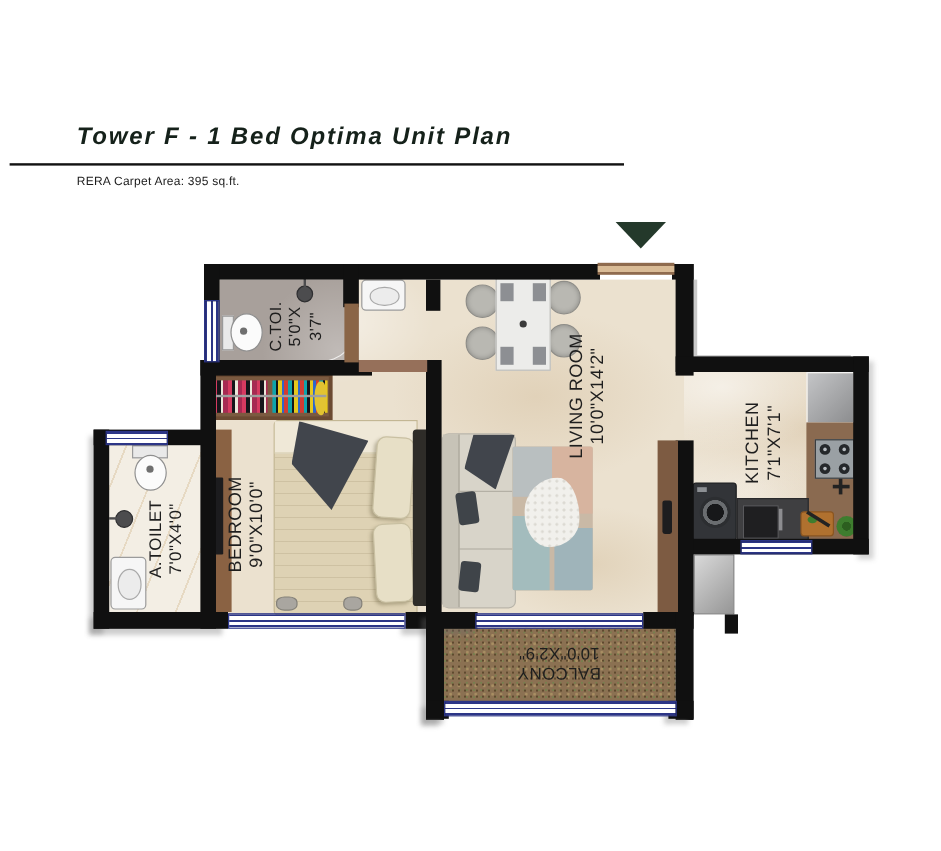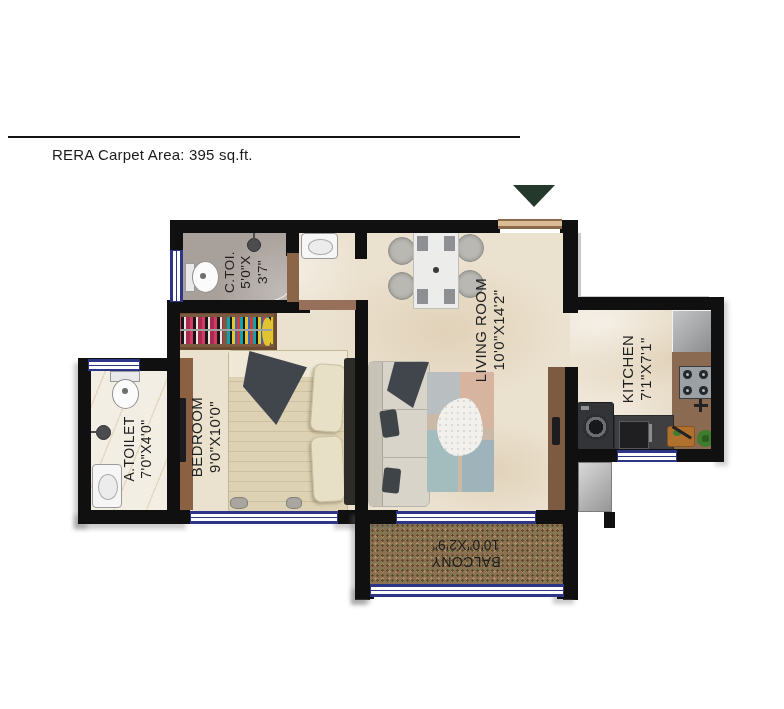--- a/index.html
+++ b/index.html
@@ -3,21 +3,21 @@
 <meta charset="utf-8">
 <style>
   html,body{margin:0;padding:0;background:#ffffff;}
   .page{position:relative;width:784px;height:709px;background:#fff;overflow:hidden;
         font-family:"Liberation Sans","DejaVu Sans",sans-serif;}
   .abs{position:absolute;}
   
   .title{position:absolute;left:64px;top:103px;font-size:20px;font-weight:bold;font-style:italic;
          color:#15211a;letter-spacing:1.5px;white-space:nowrap;}
   .rule{position:absolute;left:8px;top:136px;width:512px;height:2px;background:#121212;}
-  .subtitle{position:absolute;left:52px;top:146px;font-size:15px;color:#1c1c1c;letter-spacing:.2px;}
+  .subtitle{position:absolute;left:64px;top:146px;font-size:10px;color:#1c1c1c;letter-spacing:.2px;}
   
   .entry-arrow{position:absolute;left:513px;top:185px;width:0;height:0;
 age:none;border-left:21px solid transparent;border-right:21px solid transparent;
     border-top:22px solid #24392b;}
   
   .floor{position:absolute;z-index:1;}
   .floor-beige{background-color:#ebe1cf;background-image:
     radial-gradient(ellipse 160px 90px at 22% 12%, rgba(255,255,255,.55), transparent 60%),
     radial-gradient(ellipse 200px 120px at 68% 35%, rgba(199,170,128,.28), transparent 60%),
     radial-gradient(ellipse 180px 100px at 40% 70%, rgba(255,255,255,.40), transparent 60%),
@@ -94,20 +94,21 @@
   .pipe{position:absolute;background:#4c4c4e;}
   .arc{position:absolute;z-index:11;width:62px;height:60px;border:1.5px solid rgba(255,255,255,.75);
        border-radius:50%;clip-path:polygon(50% 50%,100% 0,100% 100%,50% 100%);background:transparent;}
   .slipper{position:absolute;background:#a9a6a0;border:1px solid #848179;border-radius:40%;z-index:11;}
 </style>
 </head>
 <body>
 
 <div class="page">
 
+  <div class="title">Tower F - 1 Bed Optima Unit Plan</div>
   <div class="rule"></div>
   <div class="subtitle">RERA Carpet Area: 395 sq.ft.</div>
 
   <div class="entry-arrow"></div>
 
   <div class="floor floor-beige" style="left:180px;top:233px;width:392px;height:279px;"></div>
   <div class="floor floor-beige" style="left:570px;top:305px;width:145px;height:147px;"></div>
   <div class="floor floor-ctoi" style="left:183px;top:233px;width:116px;height:70px;"></div>
   <div class="floor floor-marble" style="left:90px;top:370px;width:80px;height:142px;"></div>
   <div class="floor floor-balcony" style="left:370px;top:523px;width:193px;height:62px;"></div>

